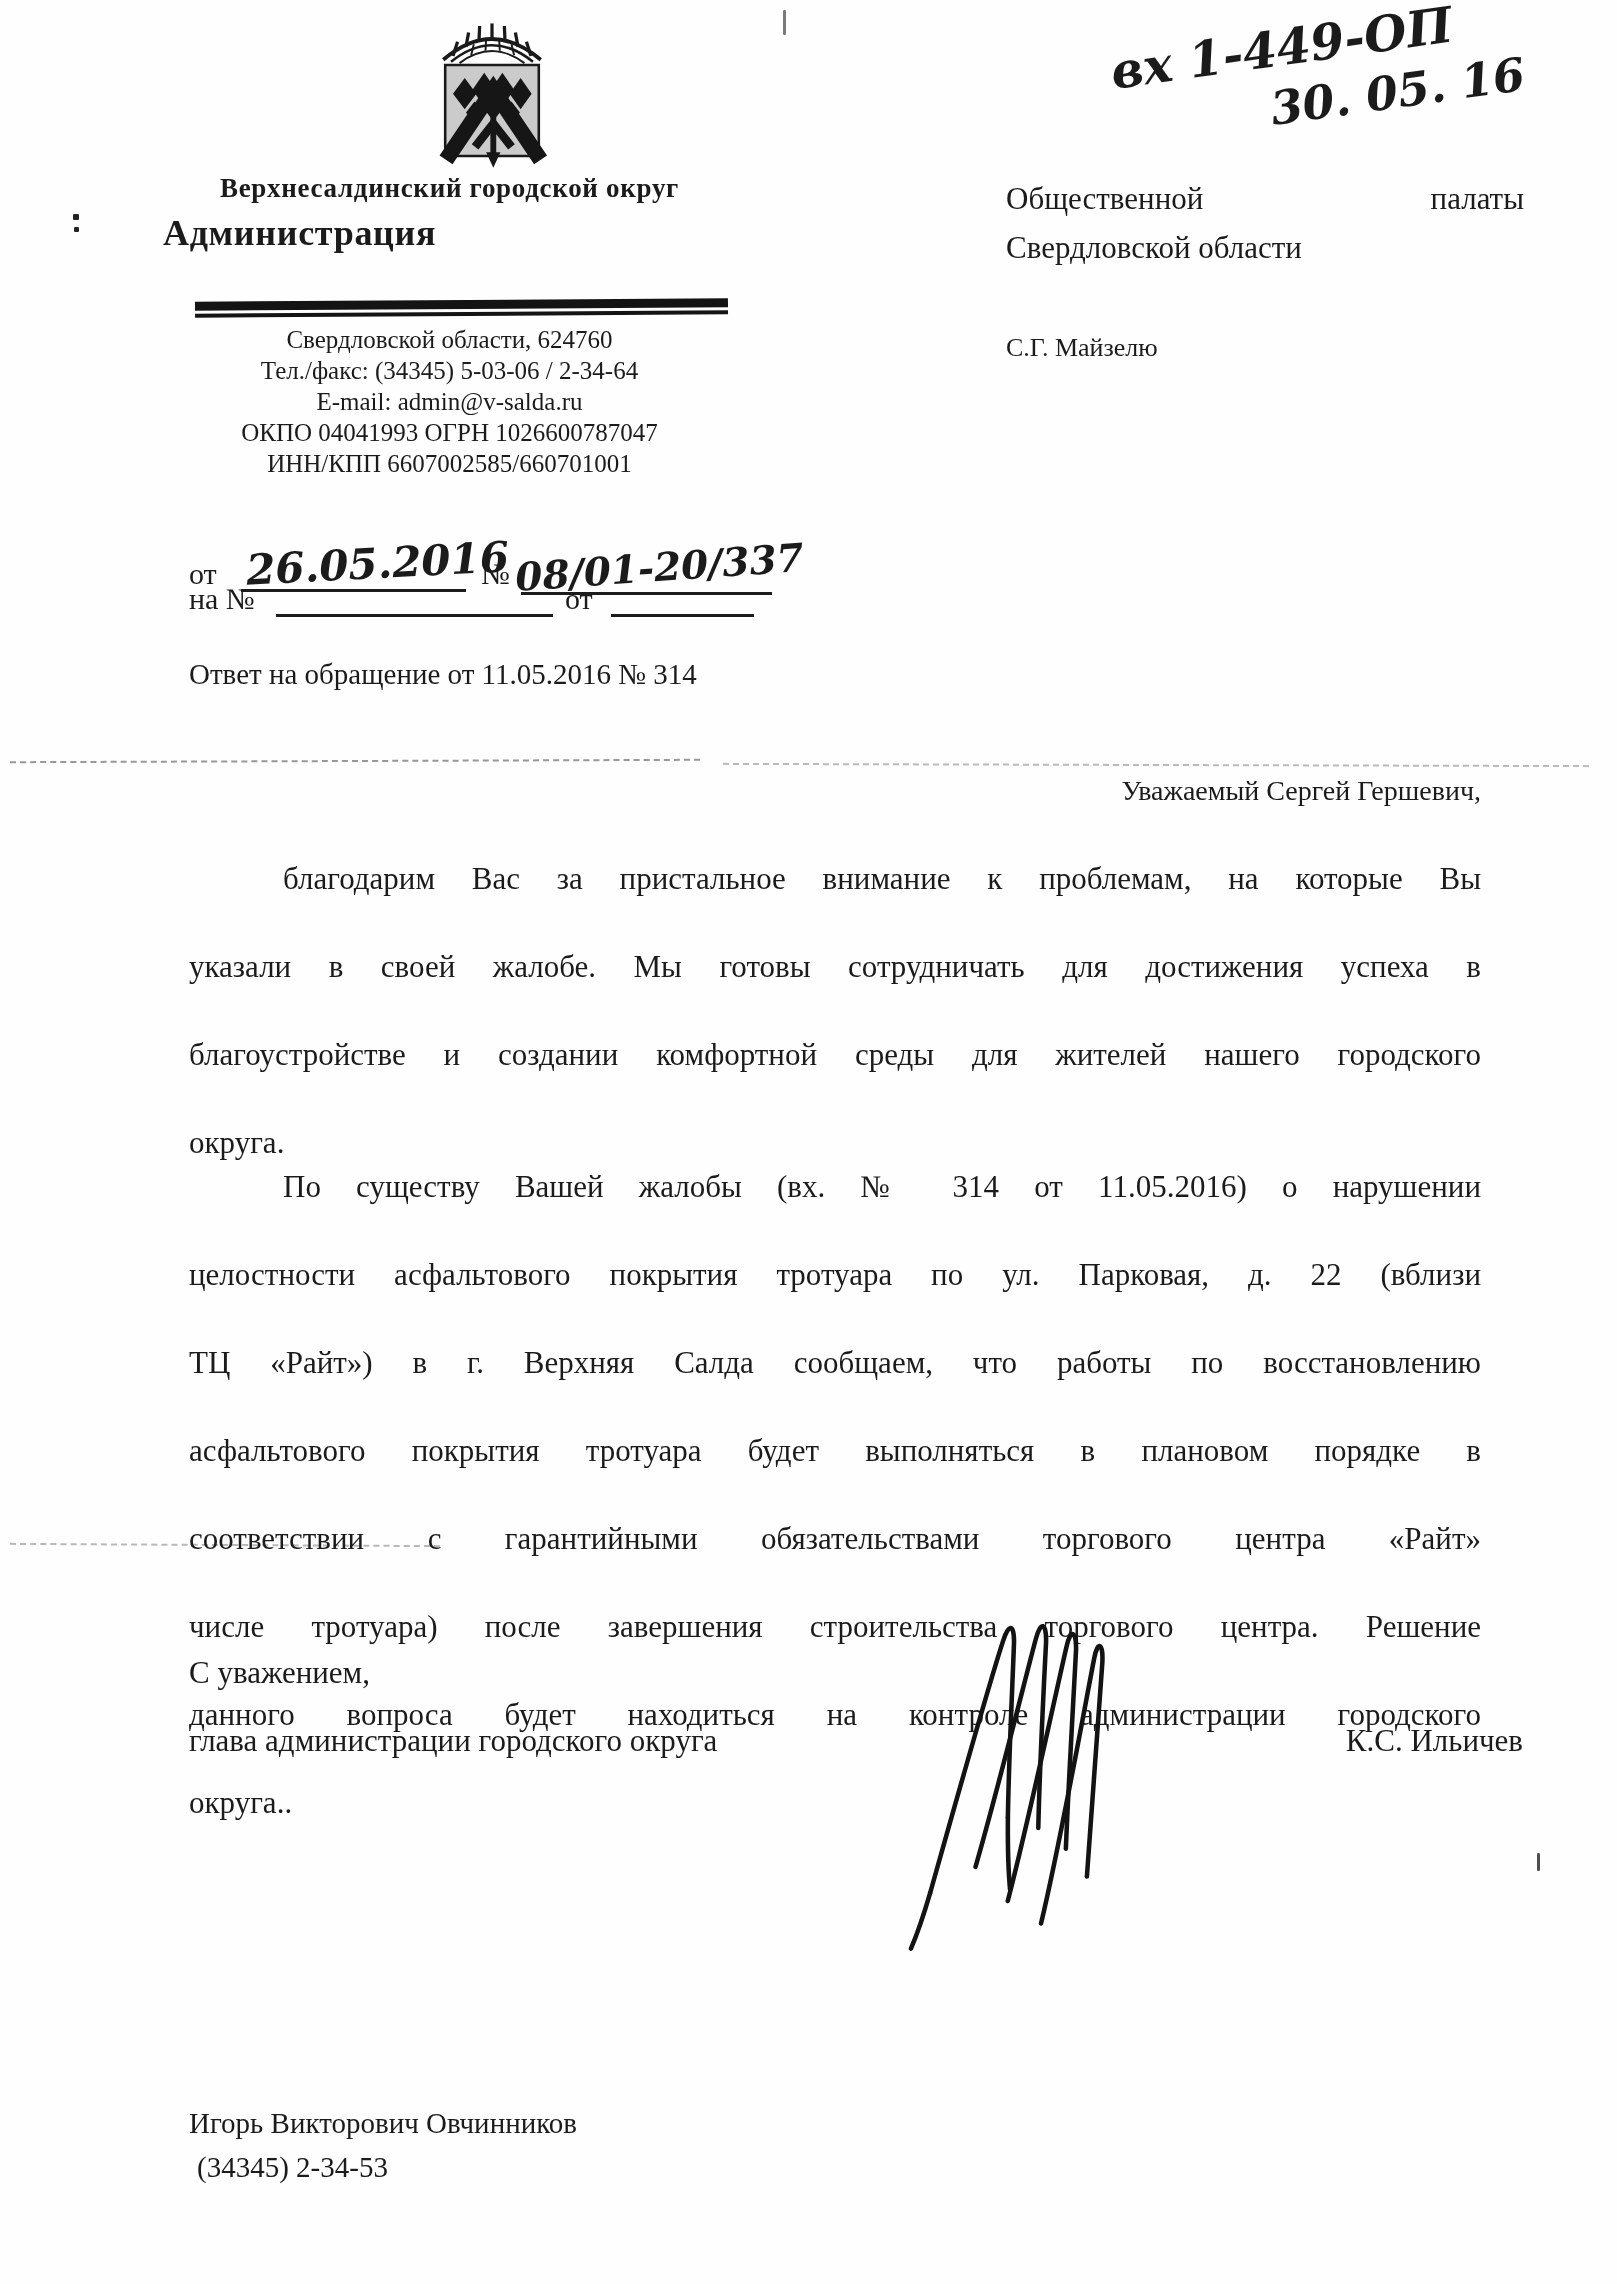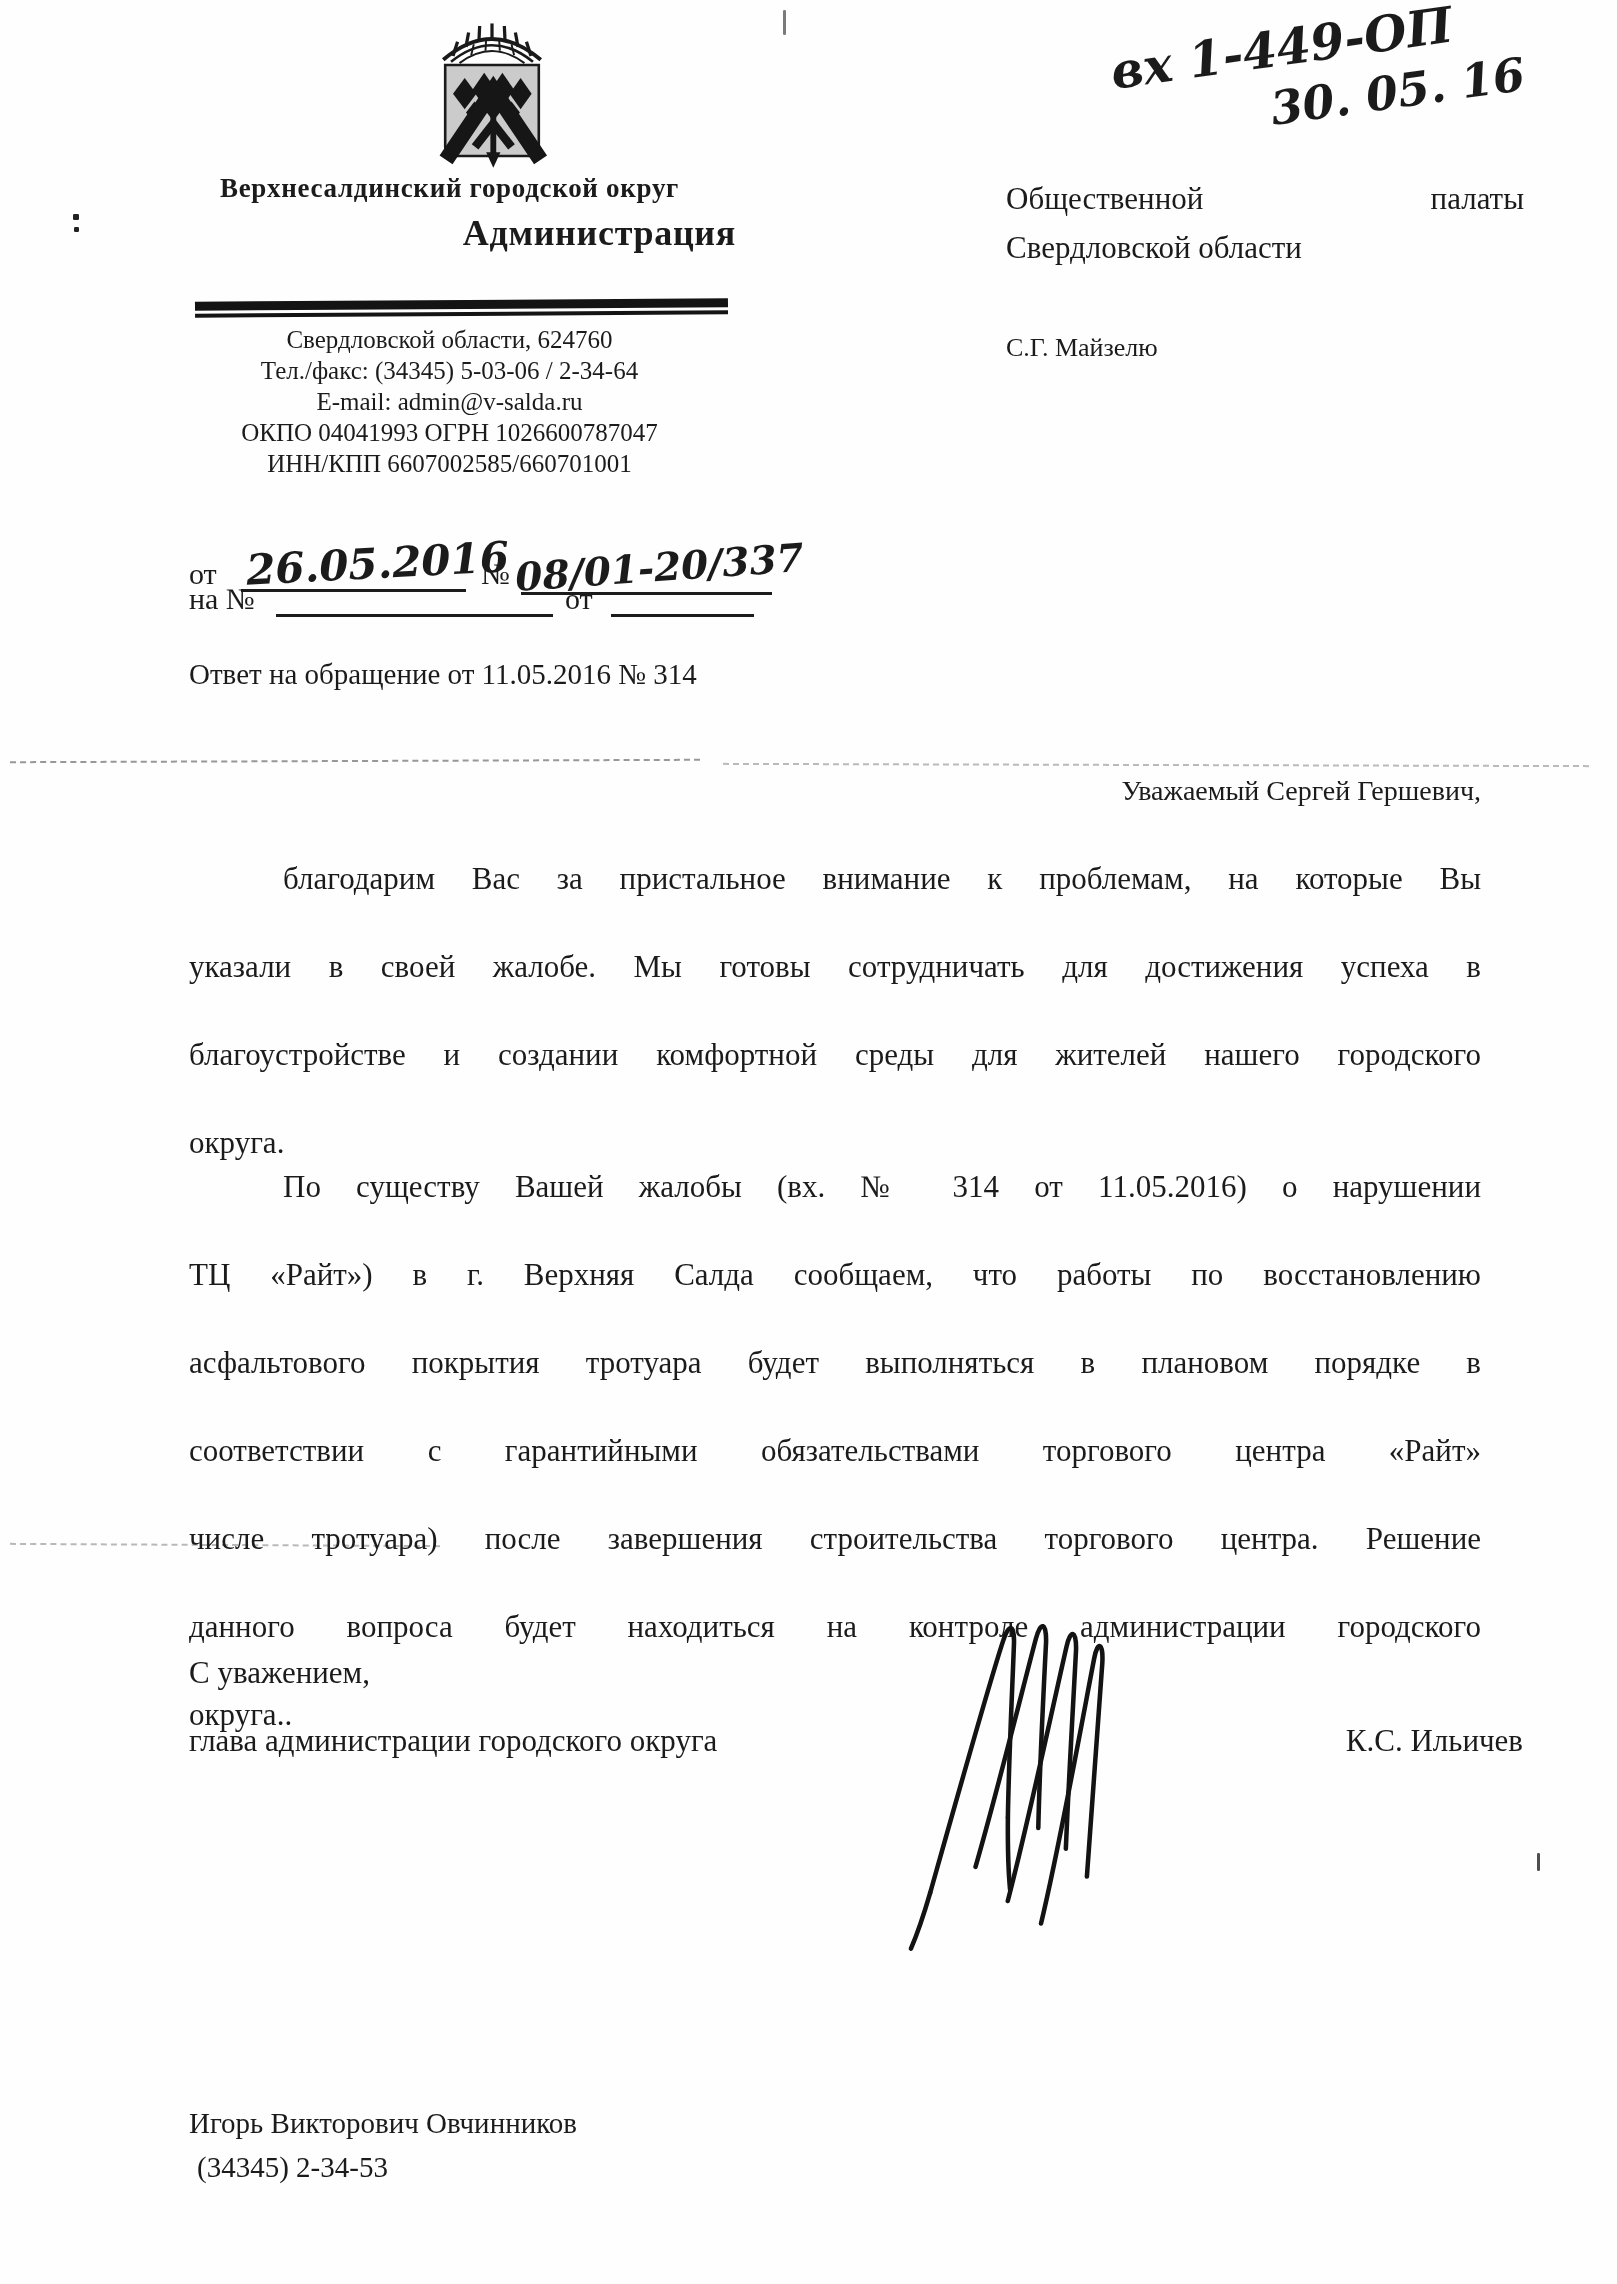--- a/index.html
+++ b/index.html
@@ -11,21 +11,21 @@
     font-family:"Liberation Serif", serif;
     color:#1b1b1b;
     overflow:hidden;
   }
   .abs{position:absolute;}
 
   
   .crest{left:414px;top:18px;width:156px;height:150px;}
   .org-name{left:163px;top:173px;width:573px;text-align:center;
     font-size:27px;font-weight:bold;letter-spacing:0.7px;}
-  .dept-name{left:163px;top:212px;width:573px;text-align:right;
+  .dept-name{left:163px;top:212px;width:573px;text-align:left;
     font-size:36px;font-weight:bold;letter-spacing:0.7px;}
   .rule-wrap{left:195px;top:300px;width:533px;transform:rotate(-0.35deg);}
   .rule-thick{height:8.5px;background:#141414;}
   .rule-thin{height:3.3px;background:#141414;margin-top:3.9px;}
   .addr{left:163px;top:324px;width:573px;text-align:center;
     font-size:25px;line-height:31px;}
 
   
   .ref-row1{left:189px;top:533px;width:651px;height:63px;}
   .ref-row2{left:189px;top:581px;width:651px;height:40px;}
@@ -172,20 +172,21 @@
   <div class="speck" style="left:1537px;top:1853px;width:3.3px;height:18px;opacity:.8;"></div>
 
   <div class="abs salutation">Уважаемый Сергей Гершевич,</div>
 
   <div class="abs body-text">
     <div class="line j ind">благодарим Вас за пристальное внимание к проблемам, на которые Вы</div>
     <div class="line j">указали в своей жалобе. Мы готовы сотрудничать для достижения успеха в</div>
     <div class="line j">благоустройстве и создании комфортной среды для жителей нашего городского</div>
     <div class="line">округа.</div>
     <div class="line j ind">По существу Вашей жалобы (вх. № 314 от 11.05.2016) о нарушении</div>
+    <div class="line j">целостности асфальтового покрытия тротуара по ул. Парковая, д. 22 (вблизи</div>
     <div class="line j">ТЦ «Райт») в г. Верхняя Салда сообщаем, что работы по восстановлению</div>
     <div class="line j">асфальтового покрытия тротуара будет выполняться в плановом порядке в</div>
     <div class="line j">соответствии с гарантийными обязательствами торгового центра «Райт»</div>
     <div class="line j">числе тротуара) после завершения строительства торгового центра. Решение</div>
     <div class="line j">данного вопроса будет находиться на контроле администрации городского</div>
     <div class="line">округа..</div>
   </div>
 
   <div class="abs regards">С уважением,</div>
   <div class="abs sign-title">глава администрации городского округа</div>

